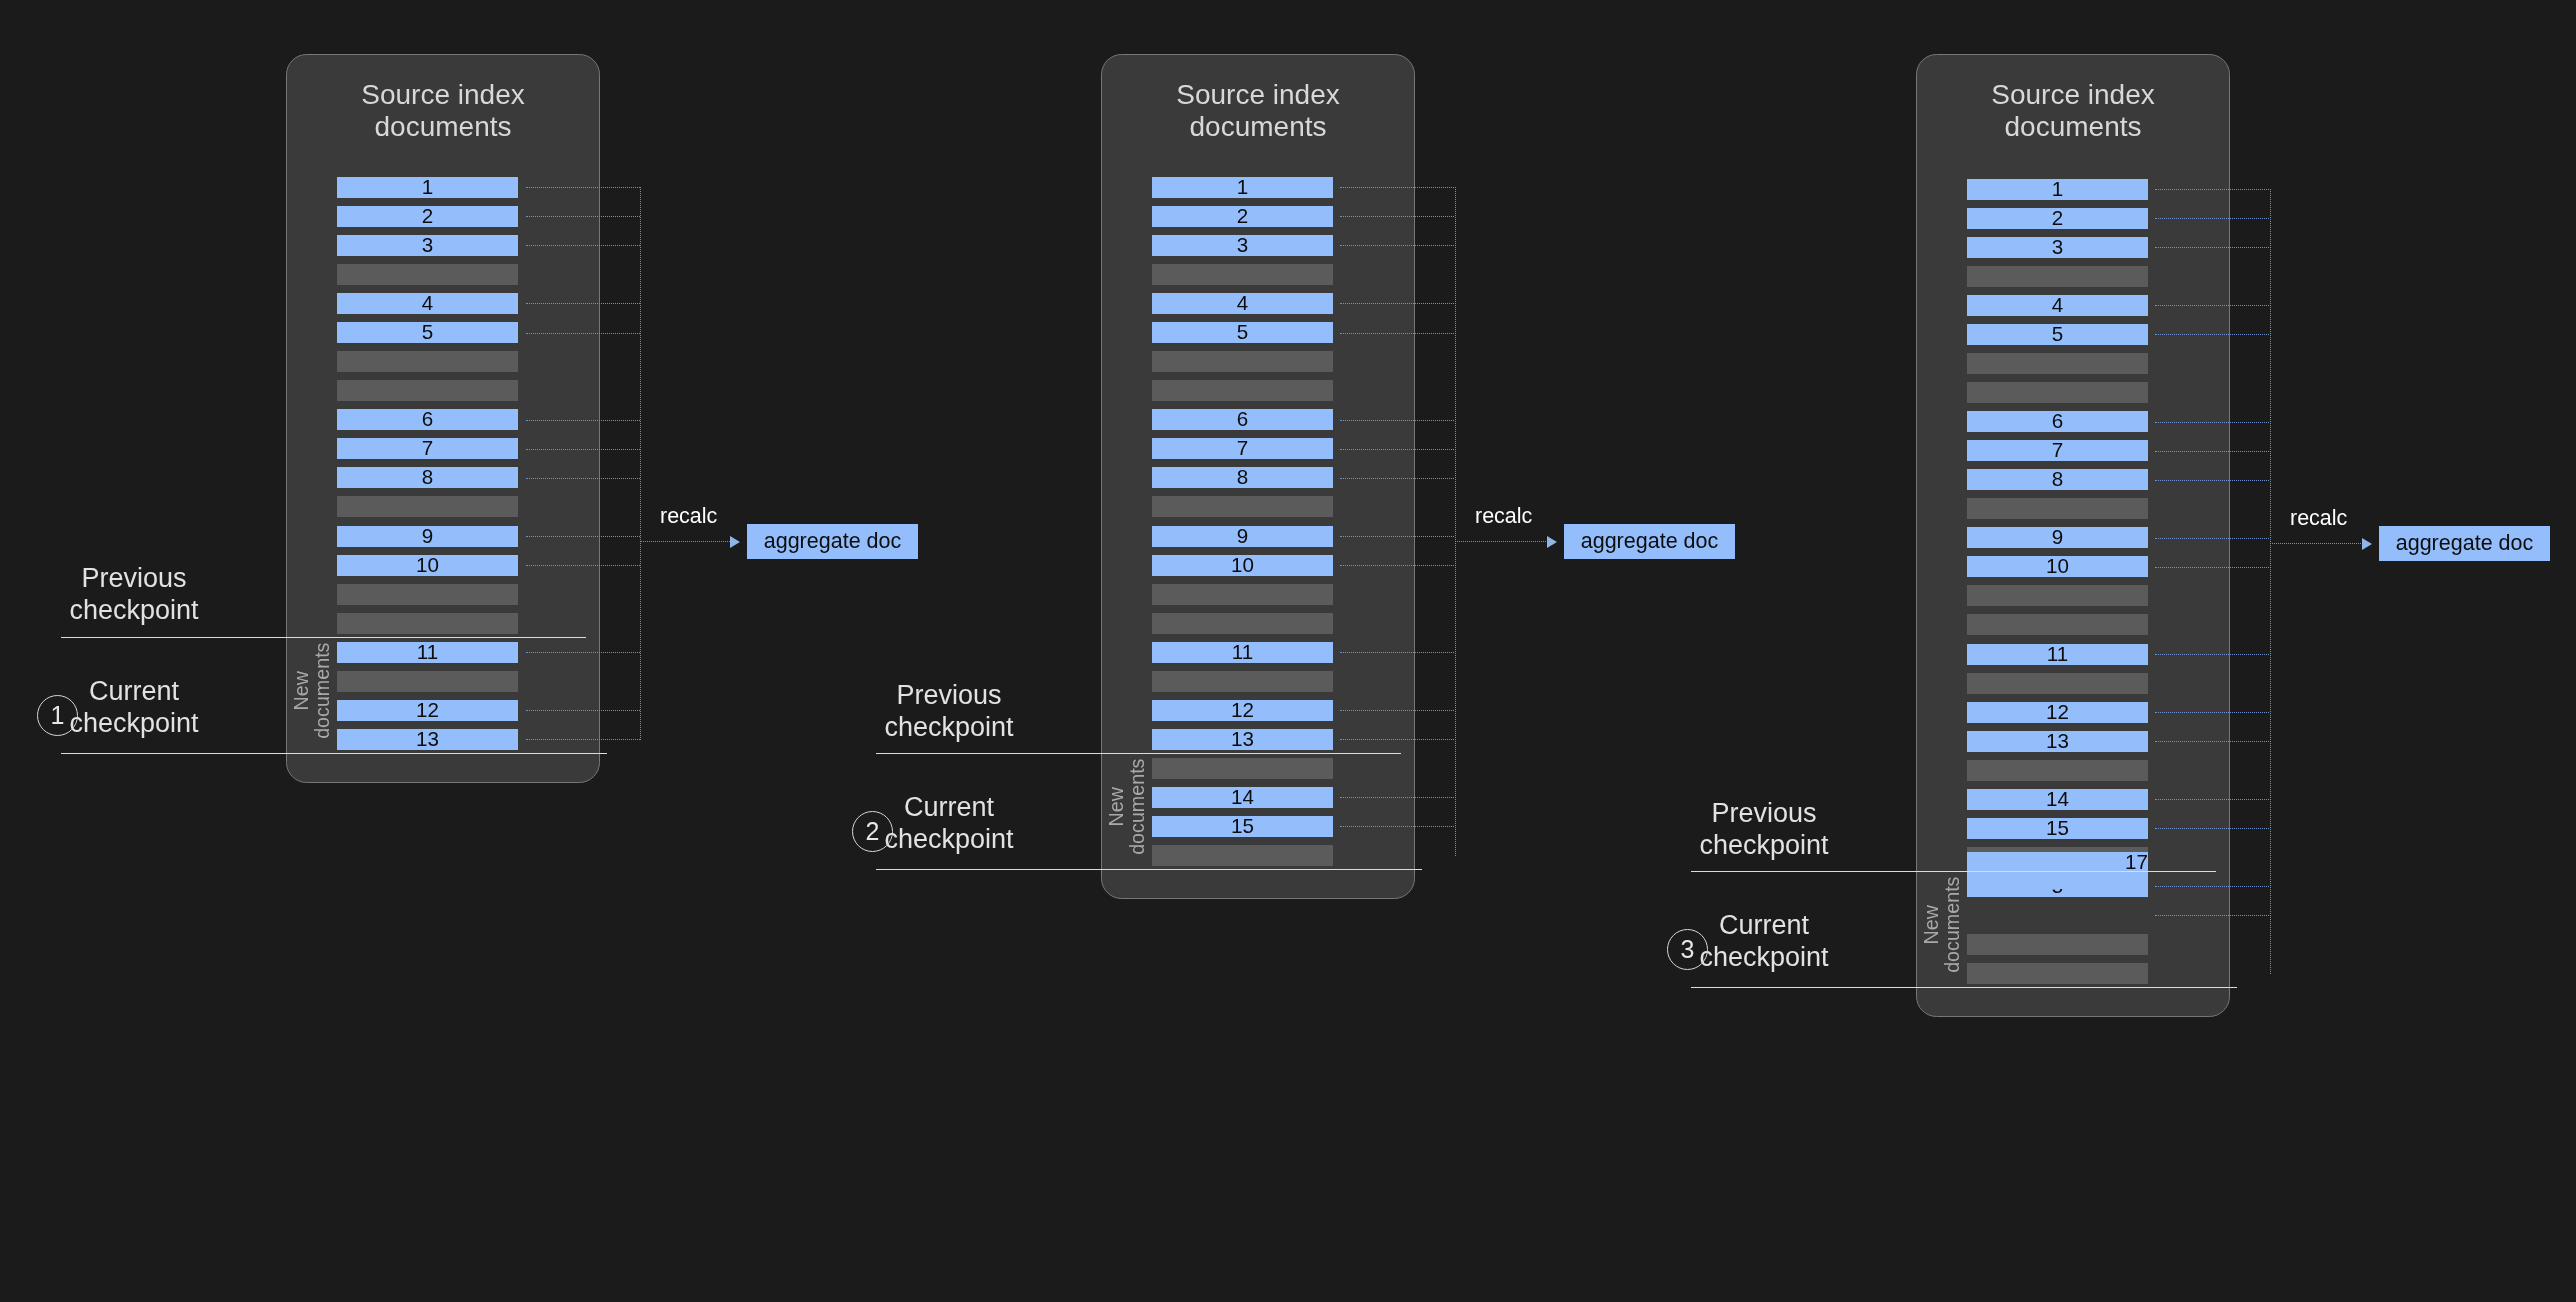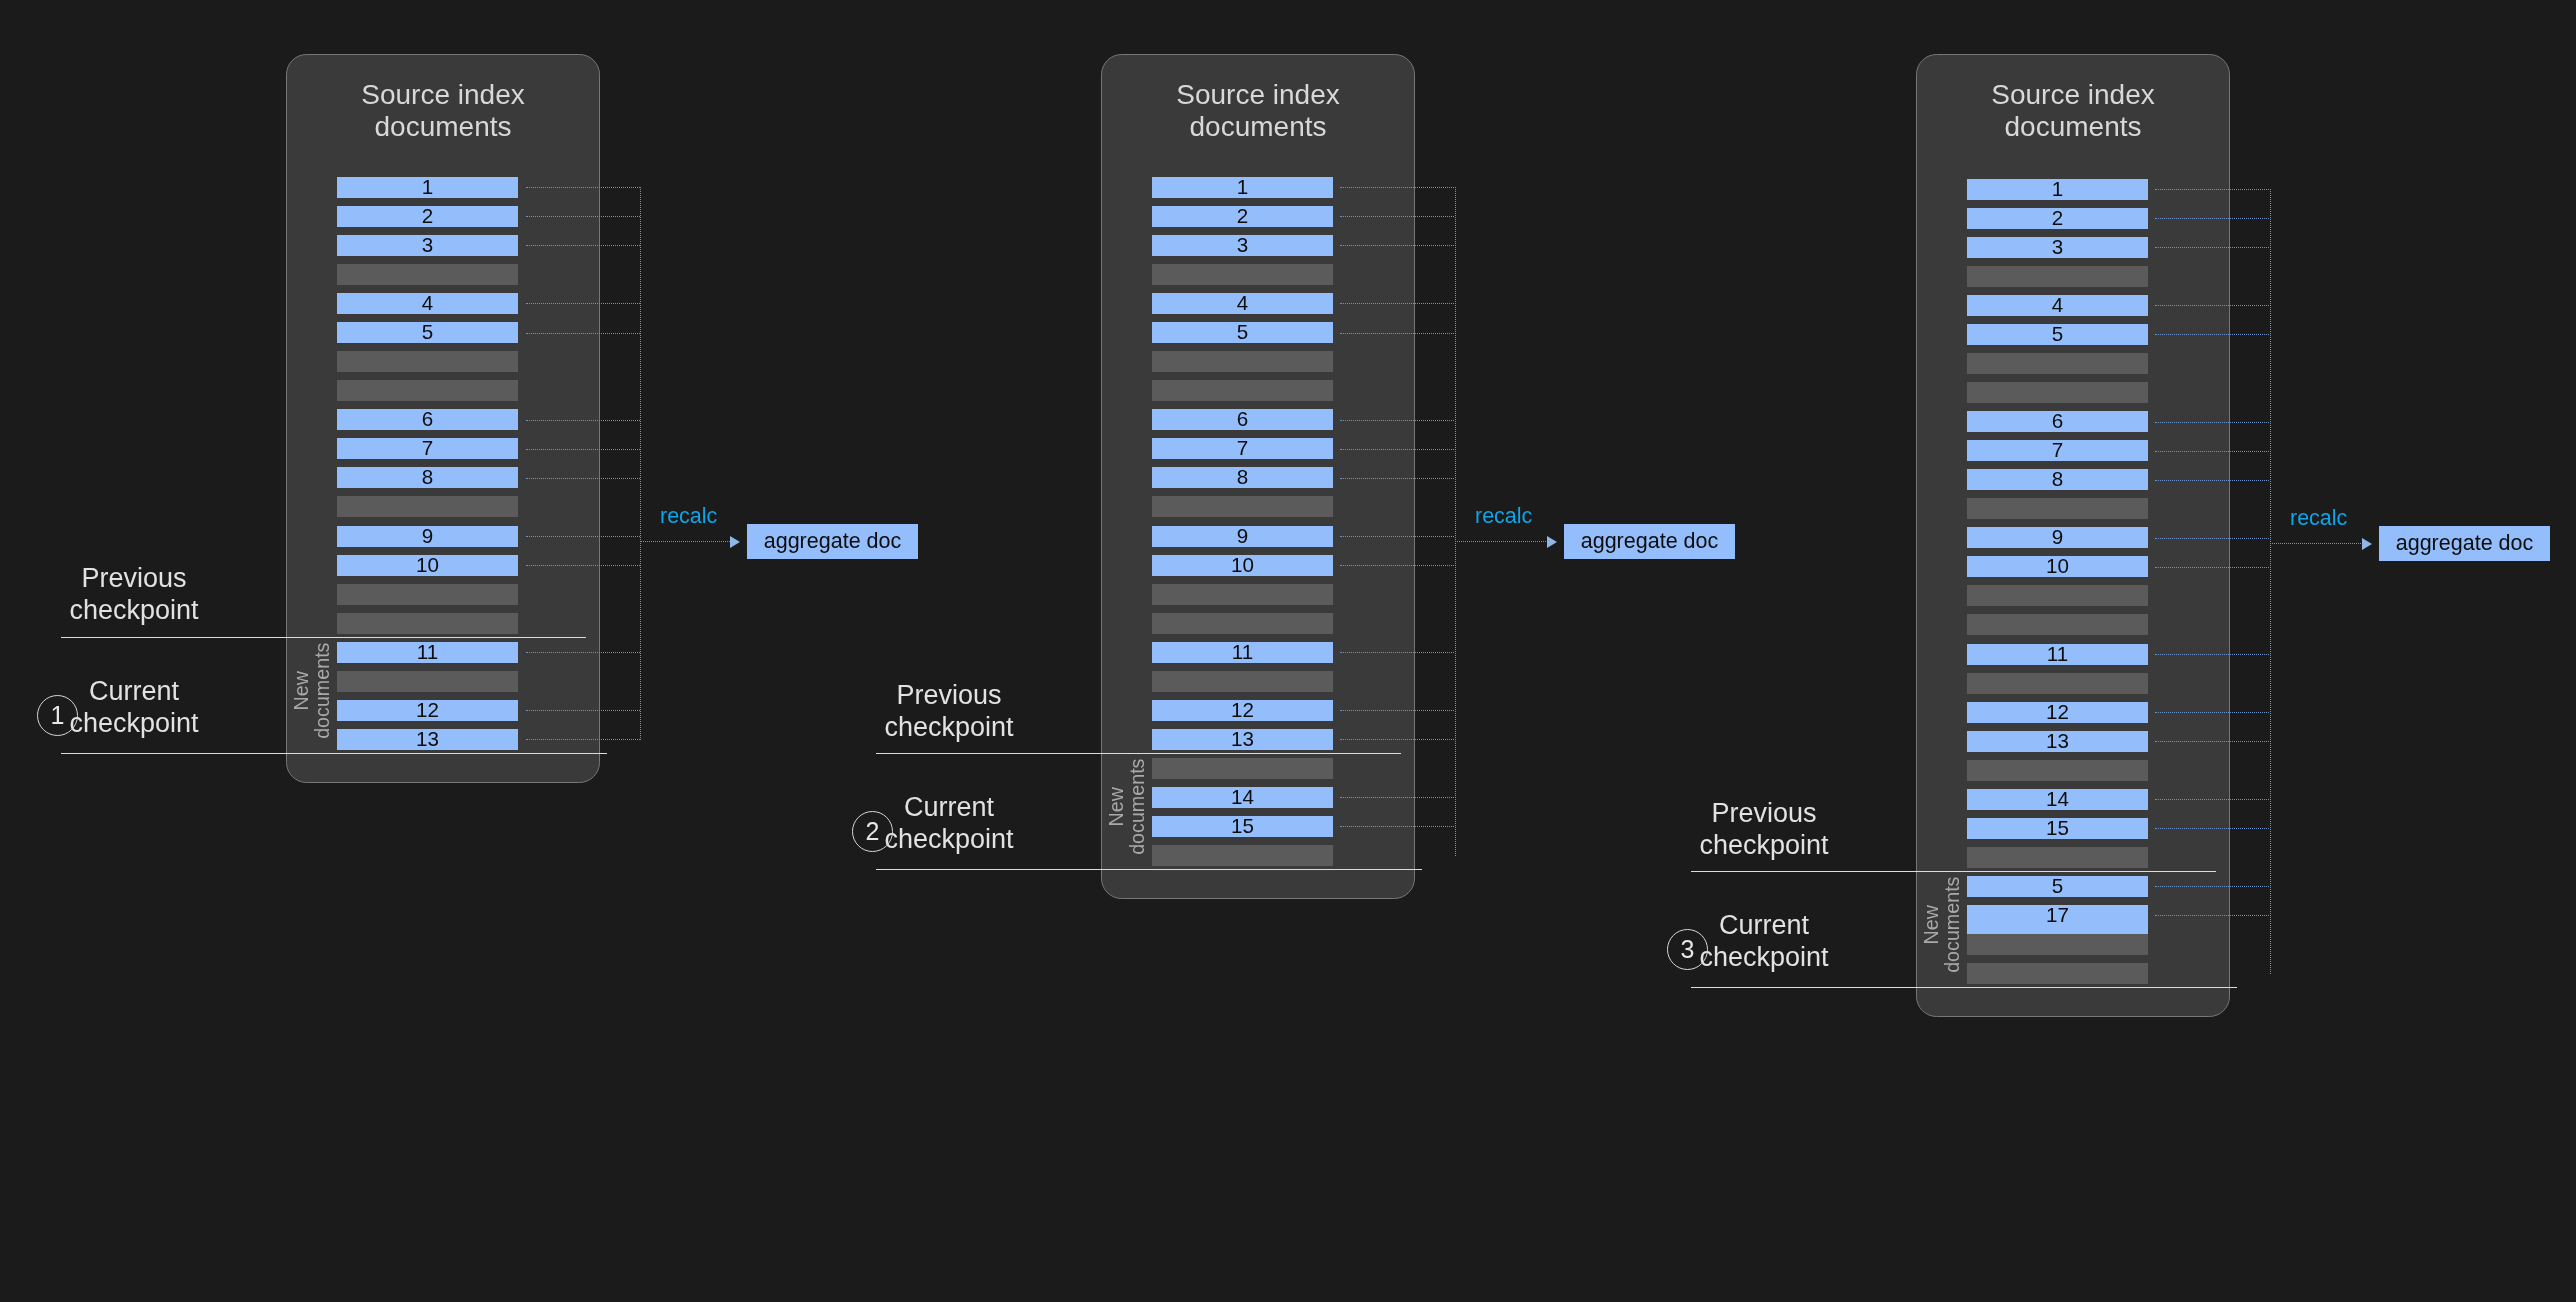--- a/index.html
+++ b/index.html
@@ -76,21 +76,21 @@
   }
   .recalc-head{
     position:absolute;
     width:0;height:0;
     border-left:10.3px solid #8eb6e8;
     border-top:6.6px solid transparent;
     border-bottom:6.6px solid transparent;
   }
   .recalc-label{
     position:absolute;
-    color:#0ea5e9;
+    color:#ffffff;
     font-size:21.5px;
     white-space:nowrap;
   }
   .agg{
     position:absolute;
     background:#93bdfb;
     color:#0d0d0d;
     font-size:21.5px;
     line-height:1;
     padding:6.6px 9.4px;
@@ -274,21 +274,21 @@
     <div class="row filled" style="left: 1967px; top: 731px; width: 181px; height: 20.6px; line-height: 20.6px;">13</div>
     <div class="leader" style="left: 2155px; top: 741px; width: 114px;"></div>
     <div class="row empty" style="left: 1967px; top: 760px; width: 181px; height: 20.6px; line-height: 20.6px;"></div>
     <div class="row filled" style="left: 1967px; top: 789px; width: 181px; height: 20.6px; line-height: 20.6px;">14</div>
     <div class="leader" style="left: 2155px; top: 799px; width: 114px;"></div>
     <div class="row filled" style="left: 1967px; top: 818px; width: 181px; height: 20.6px; line-height: 20.6px;">15</div>
     <div class="leader" style="left: 2155px; top: 828px; width: 114px;"></div>
     <div class="row empty" style="left: 1967px; top: 847px; width: 181px; height: 20.6px; line-height: 20.6px;"></div>
     <div class="row filled" style="left: 1967px; top: 876px; width: 181px; height: 20.6px; line-height: 20.6px;">5</div>
     <div class="leader" style="left: 2155px; top: 886px; width: 114px;"></div>
-    <div class="row filled" style="left: 1967px; top: 905px; width: 181px; height: 37px; line-height: 20.6px;">17</div>
+    <div class="row filled" style="left: 1967px; top: 852px; width: 181px; height: 37px; line-height: 20.6px; text-align: right;">17</div>
     <div class="leader" style="left: 2155px; top: 915px; width: 114px;"></div>
     <div class="row empty" style="left: 1967px; top: 934px; width: 181px; height: 20.6px; line-height: 20.6px;"></div>
     <div class="row empty" style="left: 1967px; top: 963px; width: 181px; height: 20.6px; line-height: 20.6px;"></div>
     <div class="bus" style="left: 2270px; top: 189px; height: 785px;"></div>
     <div class="recalc-line" style="left: 2270px; top: 543px; width: 93px;"></div>
     <div class="recalc-head" style="left: 2362px; top: 538px;"></div>
     <div class="recalc-label" style="left: 2290px; top: 506px;">recalc</div>
     <div class="agg" style="left: 2379px; top: 526px; width: 171px; text-align: center;">aggregate doc</div>
     <div class="ck-line" style="left: 1691px; top: 871px; width: 525px;"></div>
     <div class="ck-line" style="left: 1691px; top: 987px; width: 546px;"></div>

